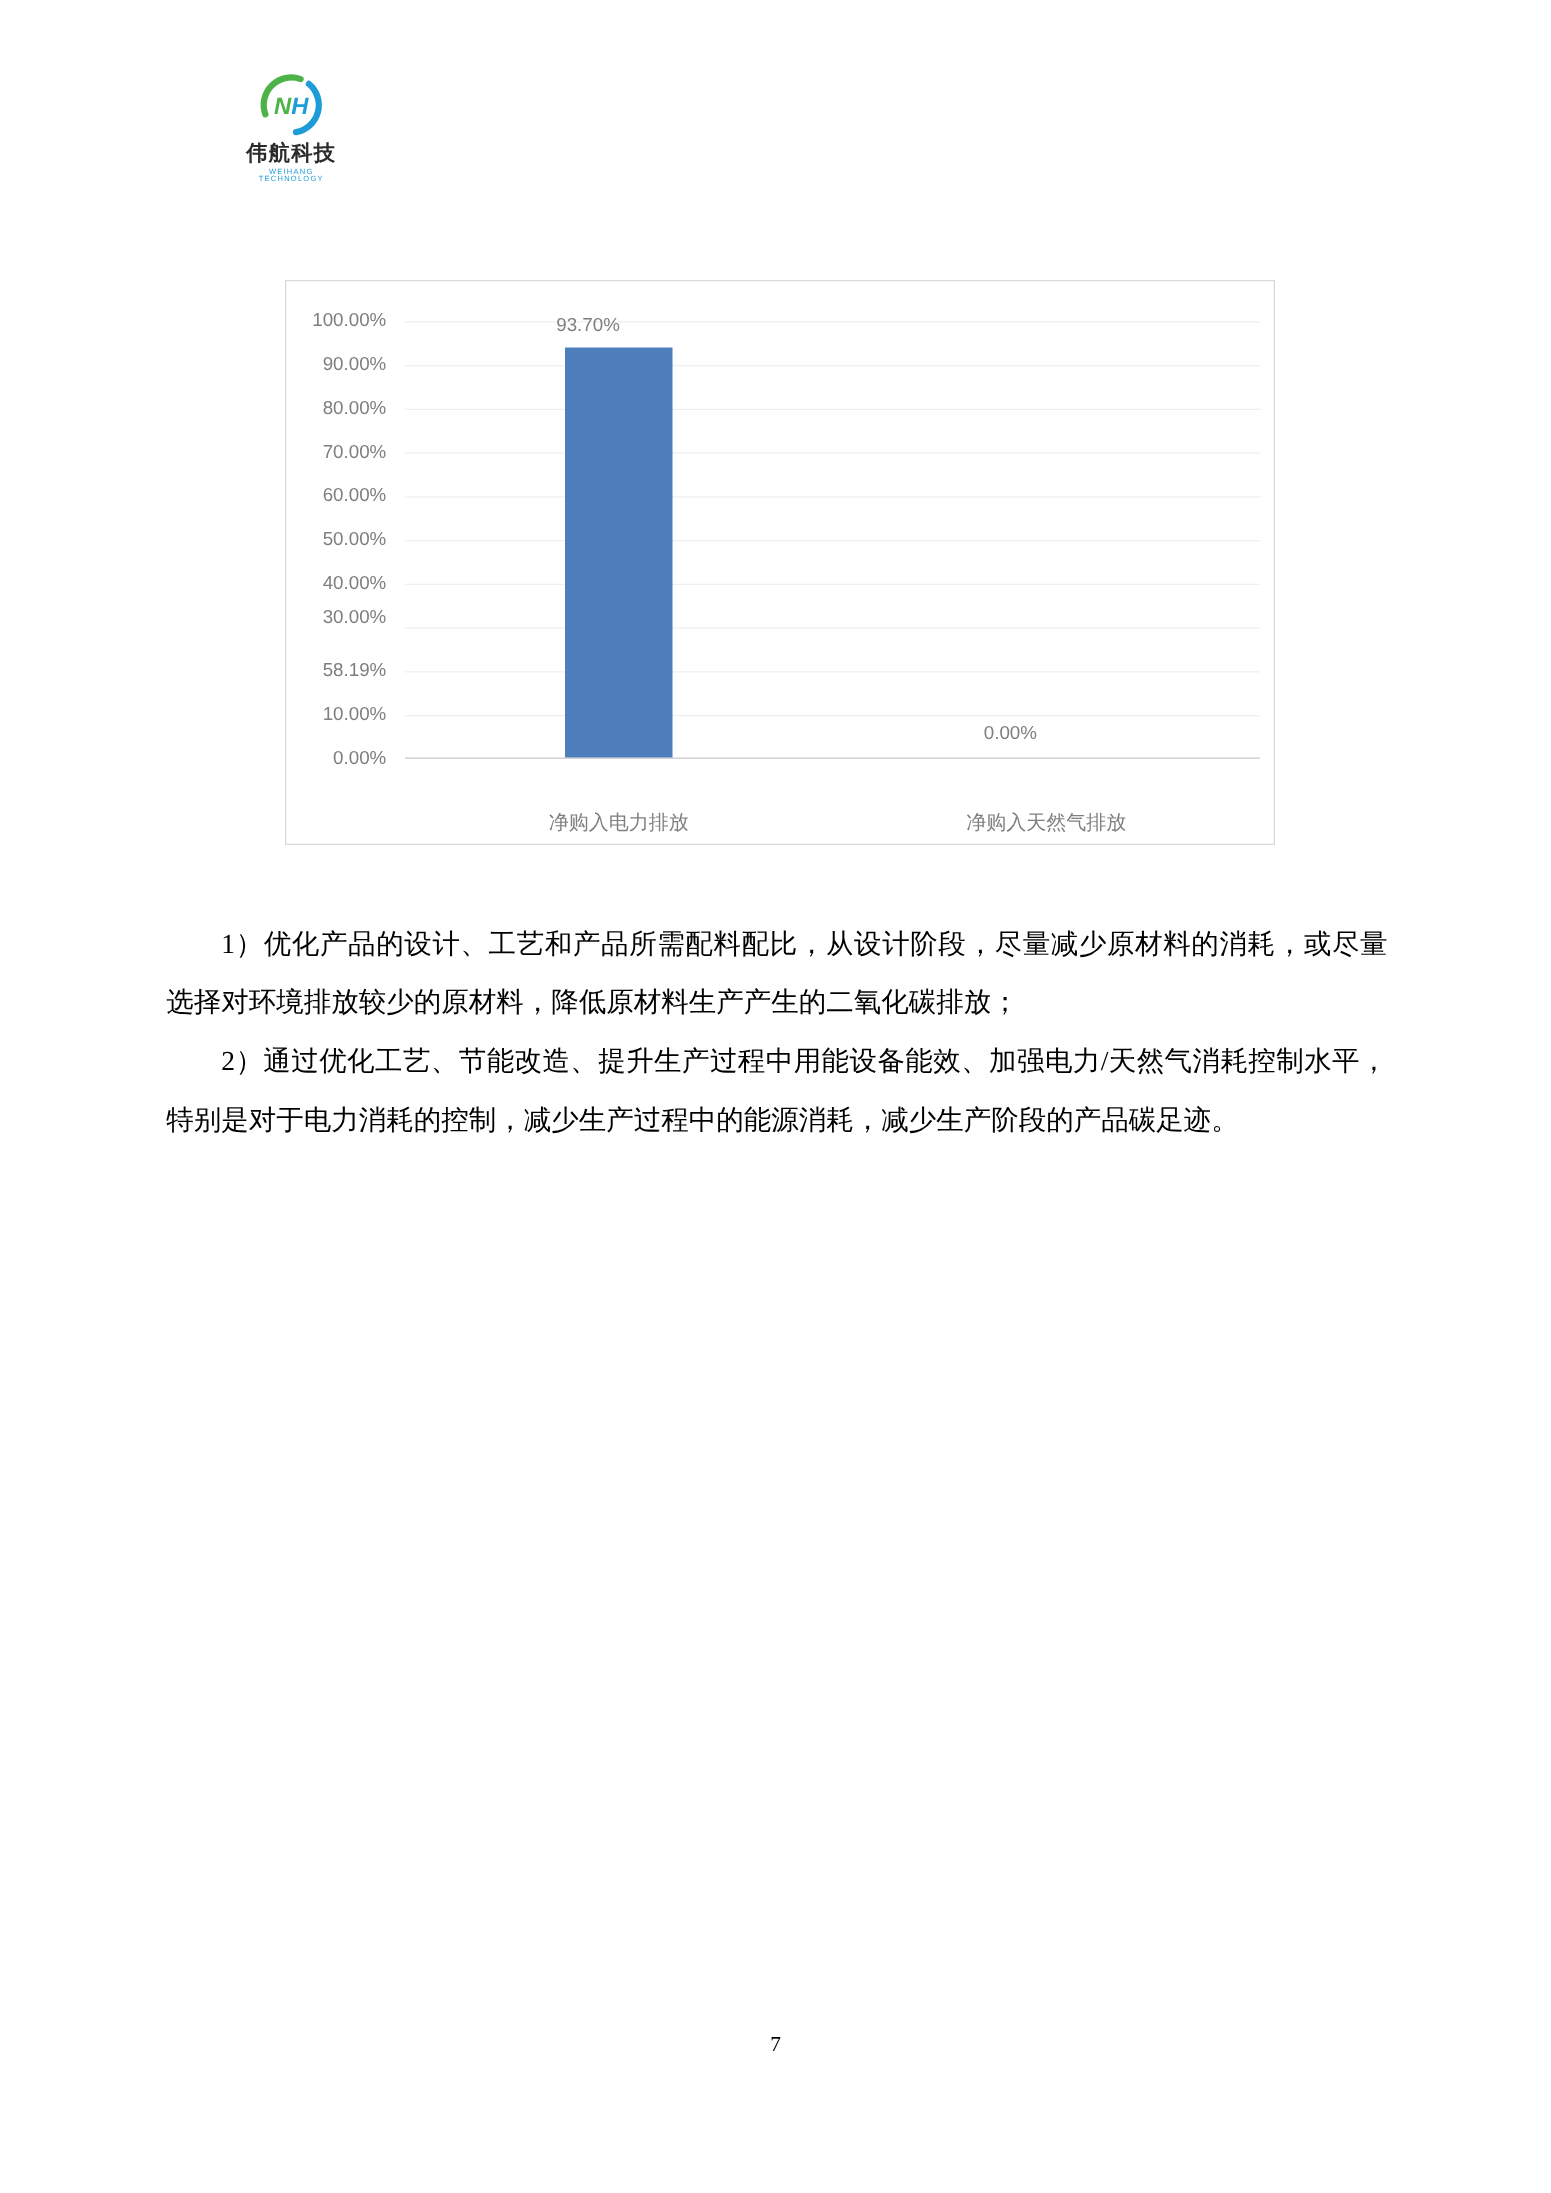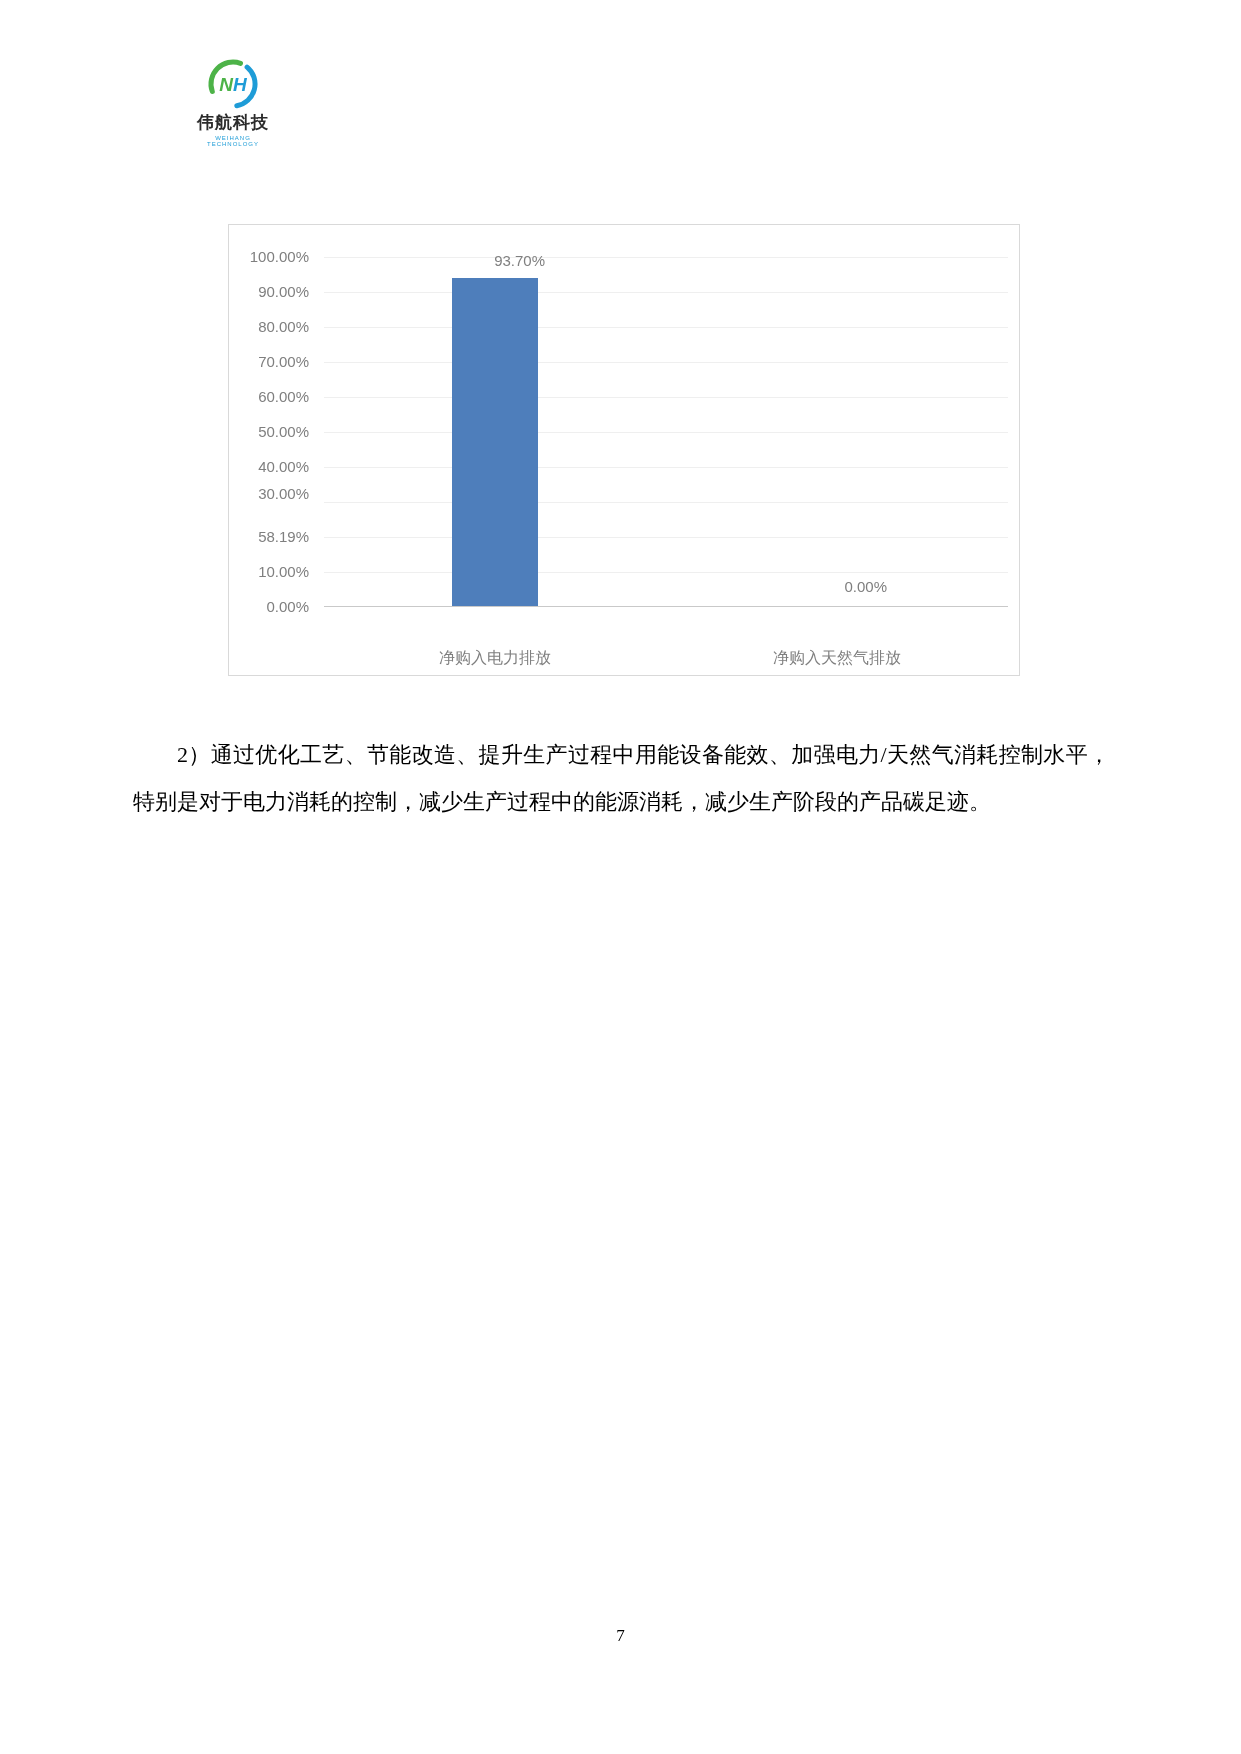--- a/index.html
+++ b/index.html
@@ -28,21 +28,21 @@
   .chart { position:absolute; left:228px; top:224px; width:792px; height:452px;
            border:1px solid #d9d9d9; background:#fff;
            font-family:"Liberation Sans", sans-serif; }
   .y-ticks { position:absolute; left:0; top:32px; width:86px; height:350px; }
   .y-tick { position:absolute; right:6px; width:80px; text-align:right;
             font-size:15px; color:#7f7f7f; line-height:18px; }
   .plot { position:absolute; left:95px; top:32px; width:684px; height:350px;
           border-bottom:1px solid #c9c9c9; }
   .gridline { position:absolute; left:0; width:100%; height:1px; background:#efefef; }
   .bar { position:absolute; bottom:0; width:86px; }
-  .value-label { position:absolute; width:100px; text-align:right;
+  .value-label { position:absolute; width:100px; text-align:left;
                  font-size:15px; color:#7f7f7f; line-height:20px; }
   .x-labels { position:absolute; left:95px; top:400px; width:684px; display:flex;margin-top:23px; }
   .x-label { flex:1; text-align:center; font-size:16px; color:#7f7f7f; }
 
   
   .body-text { position:absolute; left:133px; top:731px; width:977px;
                font-size:22px; line-height:47px; text-align:justify;
                text-justify:inter-ideograph; }
   .body-text p { text-indent:2em; }
 
@@ -98,18 +98,19 @@
         <div class="value-label" style="left: 463px; top: 320px;">0.00%</div>
       </div>
     <div class="x-labels">
         <div class="x-label">净购入电力排放</div>
         <div class="x-label">净购入天然气排放</div>
       </div>
   </div>
 
 
   <div class="body-text">
+    <p>1）优化产品的设计、工艺和产品所需配料配比，从设计阶段，尽量减少原材料的消耗，或尽量选择对环境排放较少的原材料，降低原材料生产产生的二氧化碳排放；</p>
     <p>2）通过优化工艺、节能改造、提升生产过程中用能设备能效、加强电力/天然气消耗控制水平，特别是对于电力消耗的控制，减少生产过程中的能源消耗，减少生产阶段的产品碳足迹。</p>
   </div>
 
   <div class="page-num">7</div>
 
 </div>
 
 </body></html>

